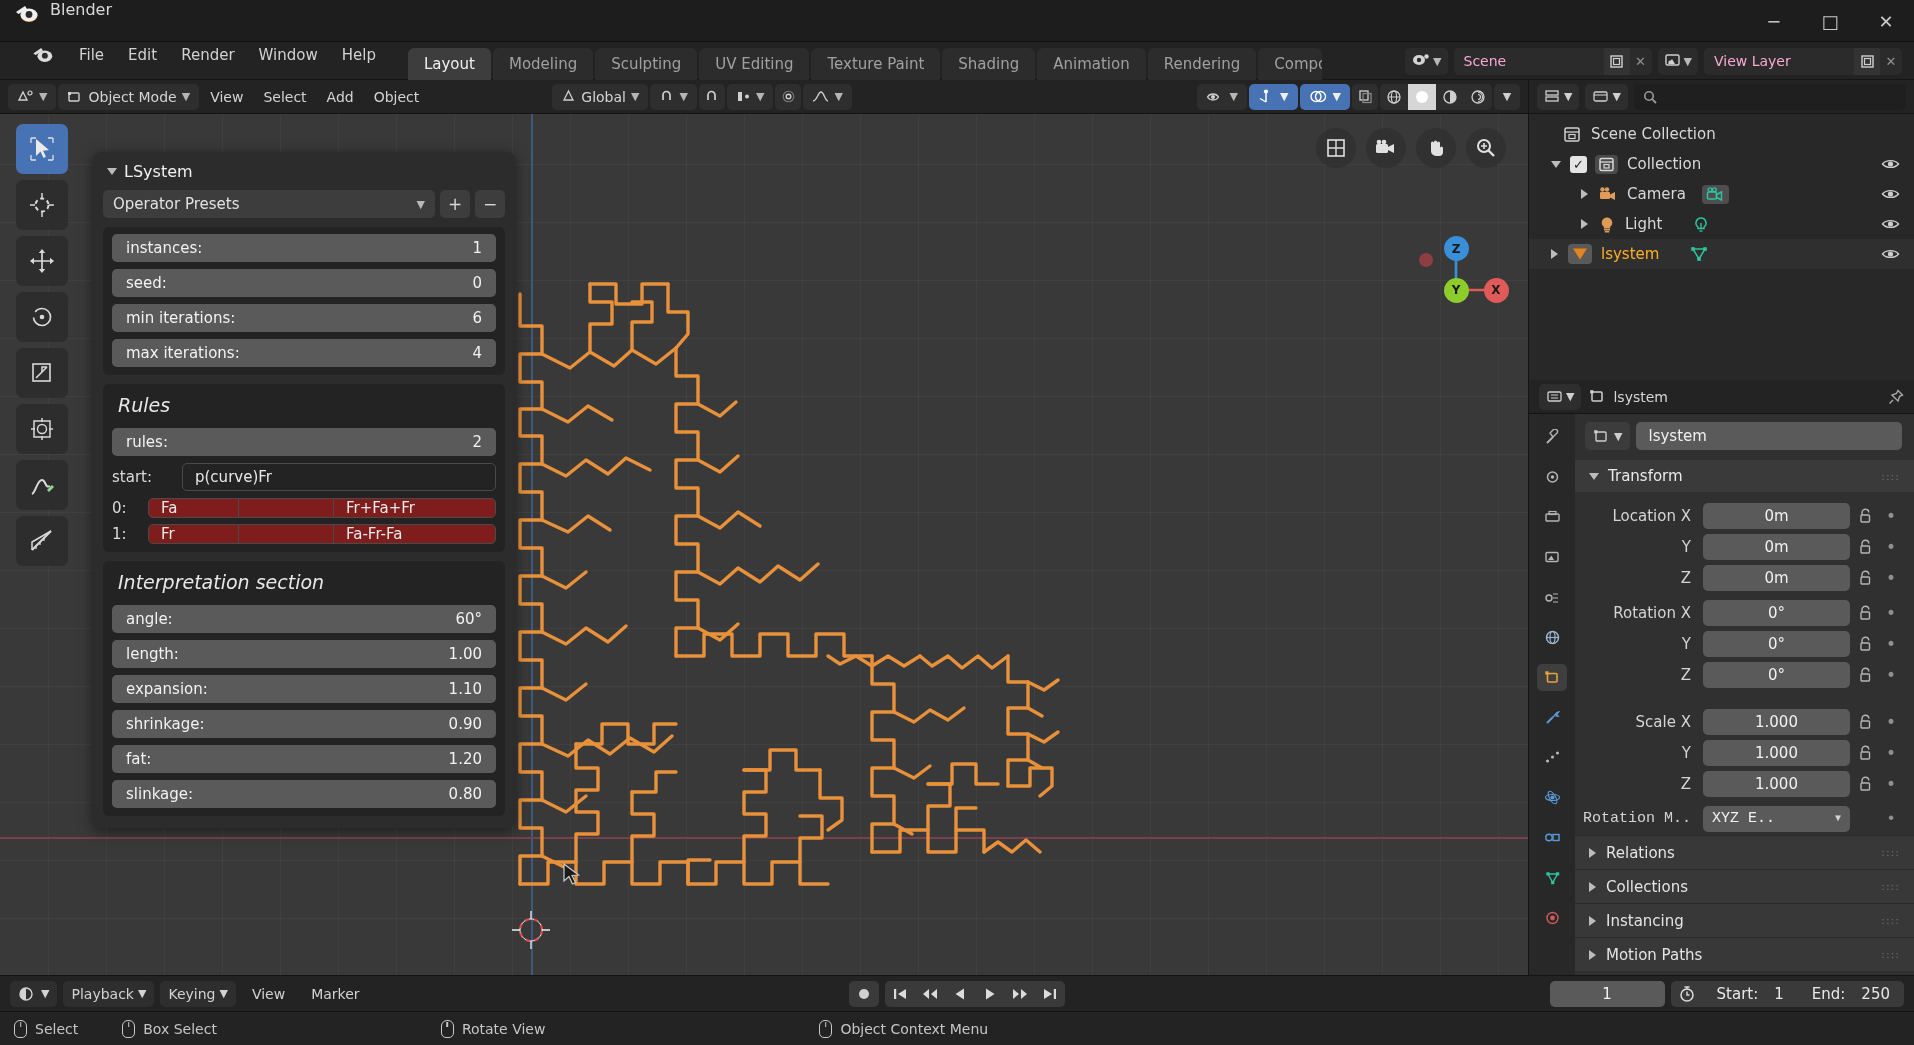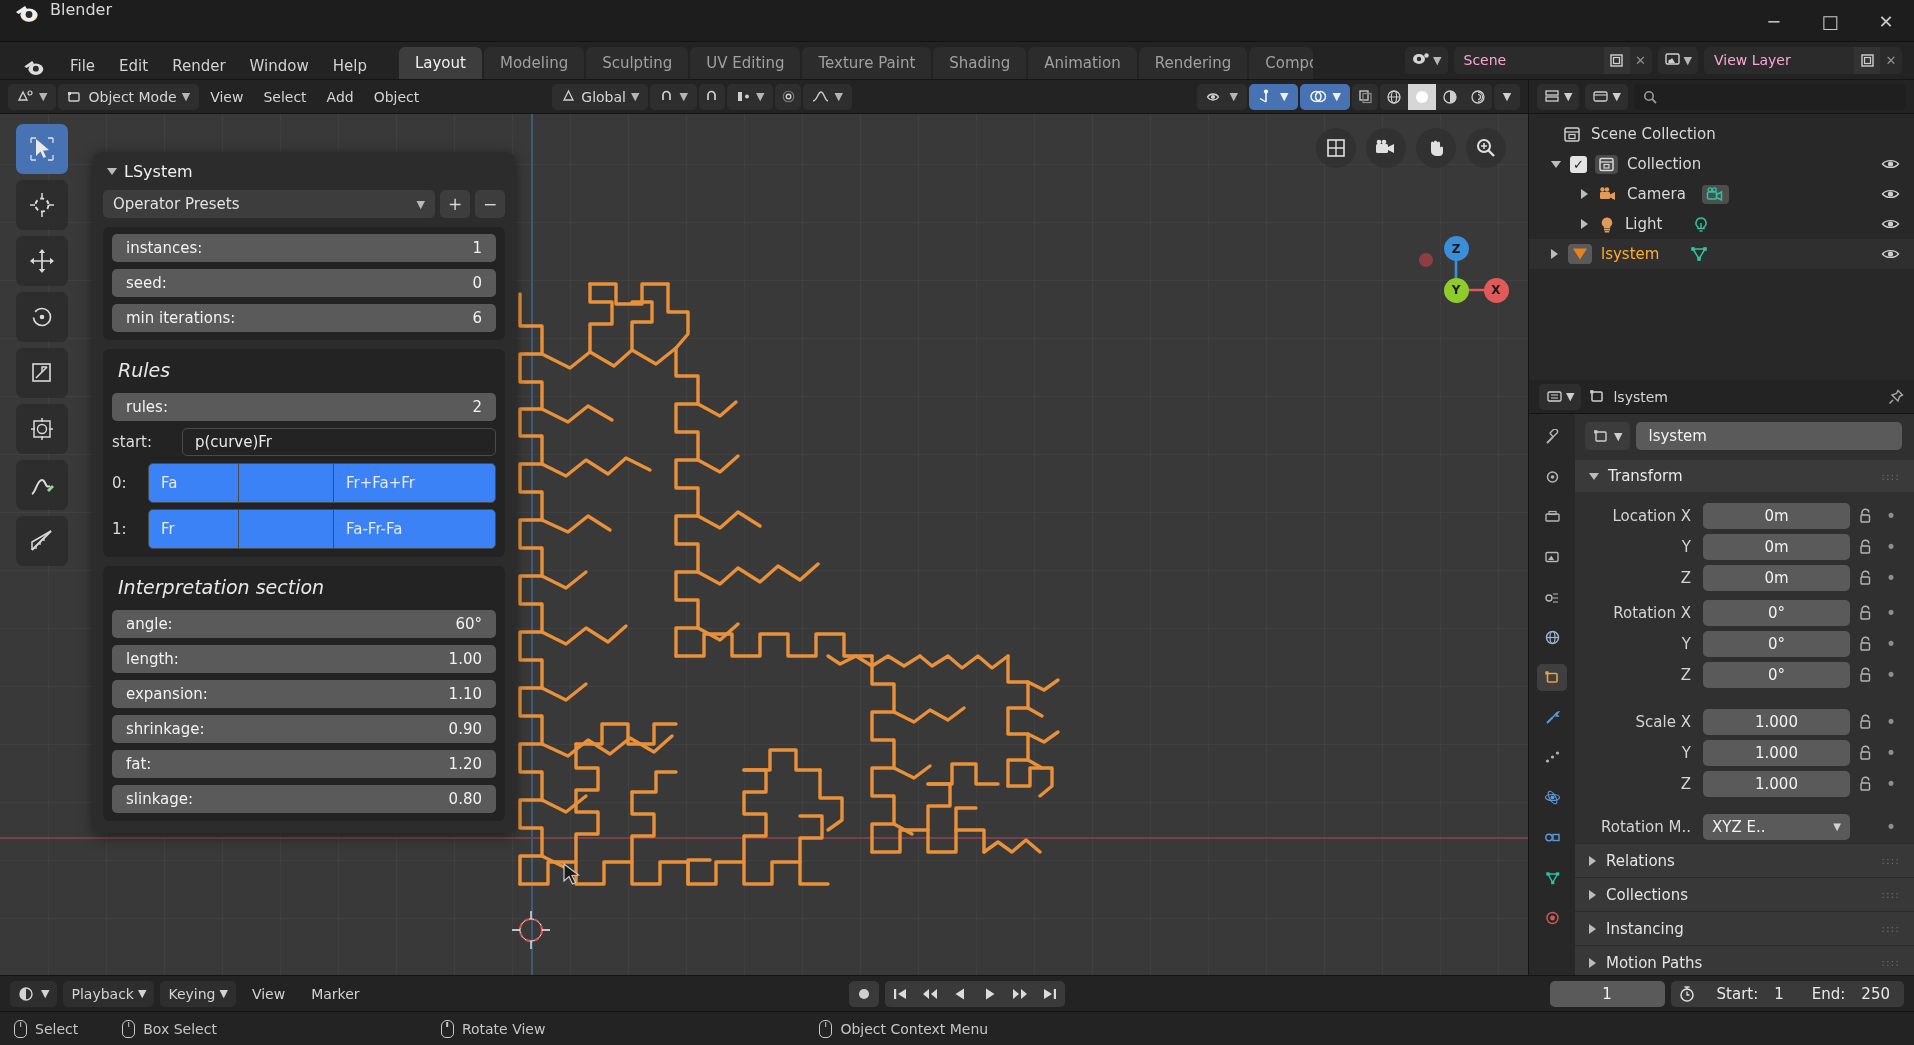--- a/index.html
+++ b/index.html
@@ -18,22 +18,22 @@
     border-bottom:1px solid #111;
   }
   .tb-logo { width:26px; height:26px; margin-left:14px; margin-right:10px; position:relative; }
   .tb-title { font-size:16px; color:#d8d8d8; }
   .tb-spacer { flex:1; }
   .tb-btn { width:56px; height:42px; display:flex; align-items:center; justify-content:center;
             color:#c8c8c8; font-size:18px; }
 
   
   .topbar {
-    height:38px; background:#232323; display:flex; align-items:flex-end;
-    border-bottom:1px solid #151515; position:relative;
+    height:38px; background:#232323; display:flex; align-items:flex-start;
+    border-bottom:1px solid #151515; position:relative;padding-left:9px;
   }
   .blender-icon { width:24px; height:24px; margin-left:22px; margin-right:12px; }
   .menu-item { padding:4px 12px; font-size:15px; color:#d2d2d2; border-radius:4px; cursor:default; }
   .wtabs { display:flex; align-items:flex-end; height:38px; margin-left:20px; }
   .wtab {
     padding:7px 16px 7px 16px; font-size:15px; color:#a0a0a0;
     background:#2c2c2c; border-radius:6px 6px 0 0; margin-right:2px;
     height:32px; display:flex; align-items:center;
   }
   .wtab.active { background:#3d3d3d; color:#f0f0f0; }
@@ -126,21 +126,21 @@
     height:28px; background:#5a5a5a; border-radius:5px; display:flex; align-items:center;
     justify-content:space-between; padding:0 14px; font-size:15px; color:#f2f2f2; margin-bottom:7px;
   }
   .num:last-child { margin-bottom:0; }
   .txtrow { display:flex; align-items:center; gap:10px; margin-bottom:7px; }
   .txtlabel { width:60px; font-size:15px; color:#dcdcdc; }
   .txtfield { flex:1; height:28px; background:#232323; border:1px solid #4a4a4a; border-radius:5px;
               display:flex; align-items:center; padding:0 12px; font-size:15px; color:#e9e9e9; }
   .rulerow { display:flex; align-items:center; gap:10px; margin-bottom:6px; }
   .ruleidx { width:26px; font-size:15px; color:#dcdcdc; }
-  .rulegrp { flex:1; display:flex; height:40px; background:#3b82f6; border:1px solid #4a4a4a;
+  .rulegrp { flex:1; display:flex; height:20px; background:#7f1d1d; border:1px solid #4a4a4a;
              border-radius:5px; overflow:hidden; }
   .rulegrp > div { display:flex; align-items:center; padding:0 12px; font-size:15px; color:#e9e9e9;
                    border-right:1px solid #4a4a4a; }
   .rulegrp > div:last-child { border-right:none; flex:1; }
   .rc-a { width:90px; }
   .rc-b { width:95px; }
 
   
   .rightcol { width:386px; display:flex; flex-direction:column; background:#1d1d1d;
               border-left:1px solid #141414; }
@@ -641,20 +641,24 @@
             <span>1</span>
           </div>
           <div class="num">
             <span>seed:</span>
             <span>0</span>
           </div>
           <div class="num">
             <span>min iterations:</span>
             <span>6</span>
           </div>
+          <div class="num">
+            <span>max iterations:</span>
+            <span>4</span>
+          </div>
         </div>
 
         <div class="box">
           <div class="box-title">Rules</div>
           <div class="num">
             <span>rules:</span>
             <span>2</span>
           </div>
           <div class="txtrow" style="margin-top:7px;">
             <span class="txtlabel">start:</span>
@@ -1079,21 +1083,21 @@
               <span class="tfield">1.000</span>
               <span class="tlock">
                   <svg width="15" height="16" viewBox="0 0 15 16">
                     <path d="M4 7 V4.6 a3.4 3.4 0 0 1 6.8 0" fill="none" stroke="#b4b4b4" stroke-width="1.4"></path>
                     <rect x="3" y="7" width="8.5" height="7" rx="1" fill="none" stroke="#b4b4b4" stroke-width="1.4"></rect>
                   </svg>
                 </span>
               <span class="tdot">•</span>
             </div>
 
-            <div class="trow" style="margin-top:14px;">
+            <div class="trow" style="margin-top:6px;font-family:Liberation Mono, monospace;">
               <span class="tlabel">Rotation M..</span>
               <span class="tfield" style="justify-content:space-between;padding:0 9px;">
                 <span>XYZ E..</span>
                 <span style="font-size:10px;color:#d3d3d3;">▼</span>
               </span>
               <span class="tlock"></span>
               <span class="tdot">•</span>
             </div>
 
           </div>

